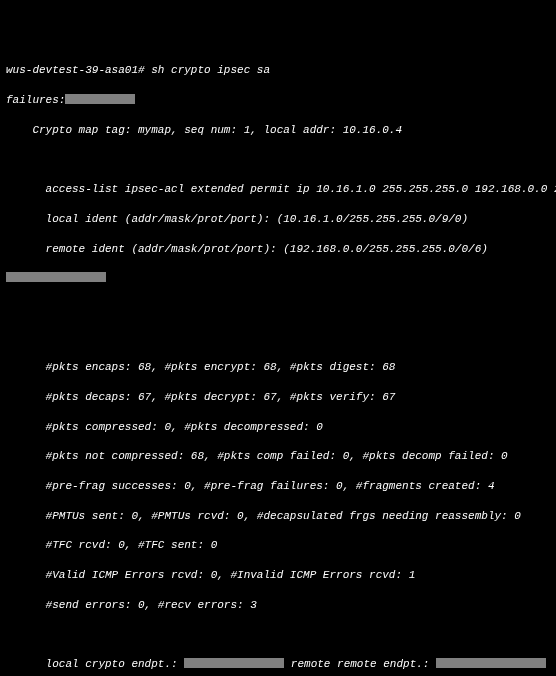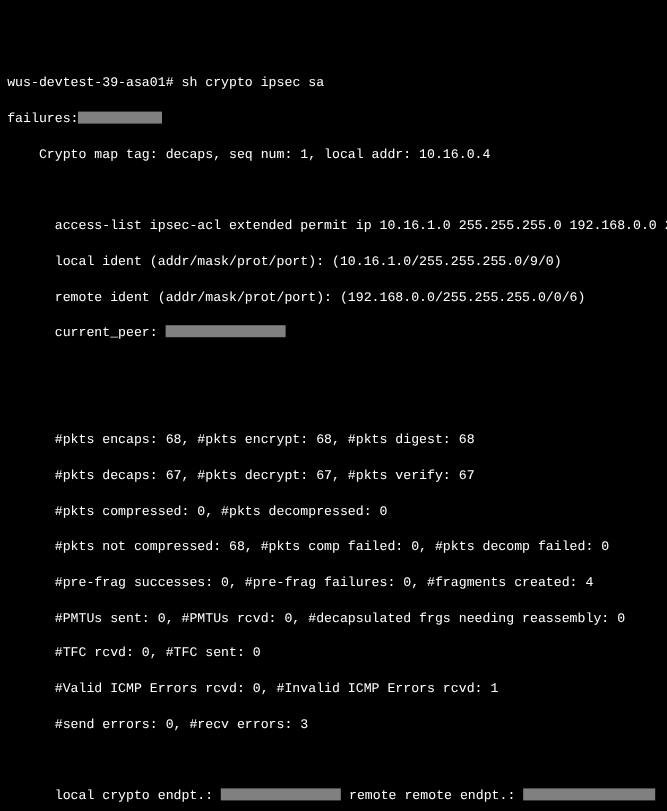--- a/index.html
+++ b/index.html
@@ -1,15 +1,15 @@
 <!DOCTYPE html>
 <html><head>
   <meta charset="utf-8">
   <style>
-    * { margin: 0; padding: 0; box-sizing: border-box; }
+    * { margin: 0; padding: 0; box-sizing: border-box; font-style: italic; }
     body {
       background: #000;
       color: #fff;
       font-family: 'Courier New', Consolas, monospace;
       font-size: 11px;
       line-height: 1.35;
       padding: 4px 6px;
       width: 556px;
       height: 676px;
       overflow: hidden;
@@ -27,26 +27,26 @@
     .redact-lg { width: 110px; }
     .line { white-space: pre; }
   </style>
 </head>
 <body>
 
 
 
 <div class="line"><span>wus-devtest-39-asa01#</span> <span>sh crypto ipsec sa</span></div>
 <div class="line"><span>failures:</span><span class="redact redact-sm"></span></div>
-<div class="line">    Crypto map tag: decaps, seq num: 1, local addr: 10.16.0.4</div>
+<div class="line">    Crypto map tag: mymap, seq num: 1, local addr: 10.16.0.4</div>
 <div class="line"> </div>
 <div class="line">      access-list ipsec-acl extended permit ip 10.16.1.0 255.255.255.0 192.168.0.0 255.255.255.0</div>
 <div class="line">      local ident (addr/mask/prot/port): (10.16.1.0/255.255.255.0/9/0)</div>
 <div class="line">      remote ident (addr/mask/prot/port): (192.168.0.0/255.255.255.0/0/6)</div>
-<div class="line"><span>      current_peer: </span><span class="redact redact-md"></span></div>
+<div class="line"><span class="redact redact-md"></span></div>
 <div class="line"> </div>
 <div class="line"> </div>
 <div class="line">      #pkts encaps: 68, #pkts encrypt: 68, #pkts digest: 68</div>
 <div class="line">      #pkts decaps: 67, #pkts decrypt: 67, #pkts verify: 67</div>
 <div class="line">      #pkts compressed: 0, #pkts decompressed: 0</div>
 <div class="line">      #pkts not compressed: 68, #pkts comp failed: 0, #pkts decomp failed: 0</div>
 <div class="line">      #pre-frag successes: 0, #pre-frag failures: 0, #fragments created: 4</div>
 <div class="line">      #PMTUs sent: 0, #PMTUs rcvd: 0, #decapsulated frgs needing reassembly: 0</div>
 <div class="line">      #TFC rcvd: 0, #TFC sent: 0</div>
 <div class="line">      #Valid ICMP Errors rcvd: 0, #Invalid ICMP Errors rcvd: 1</div>

